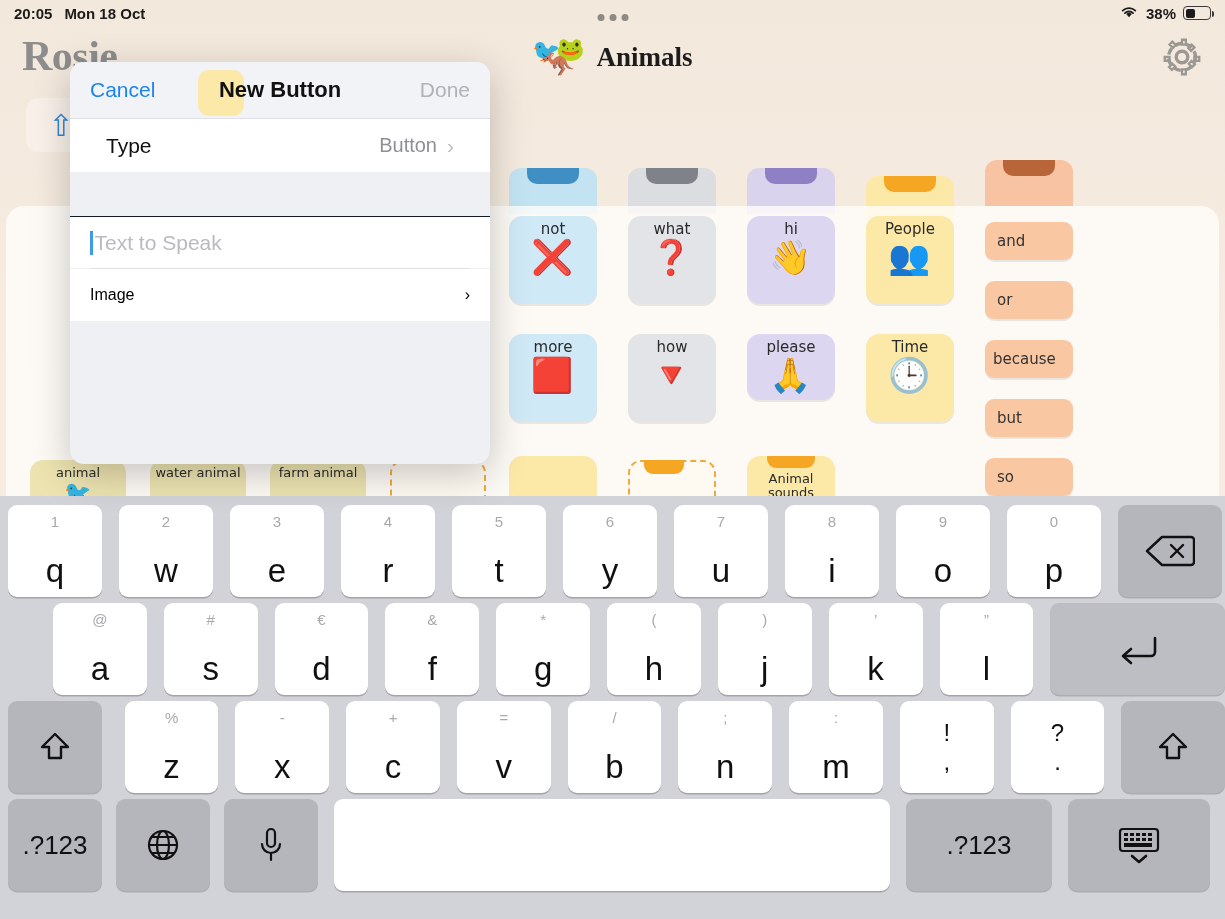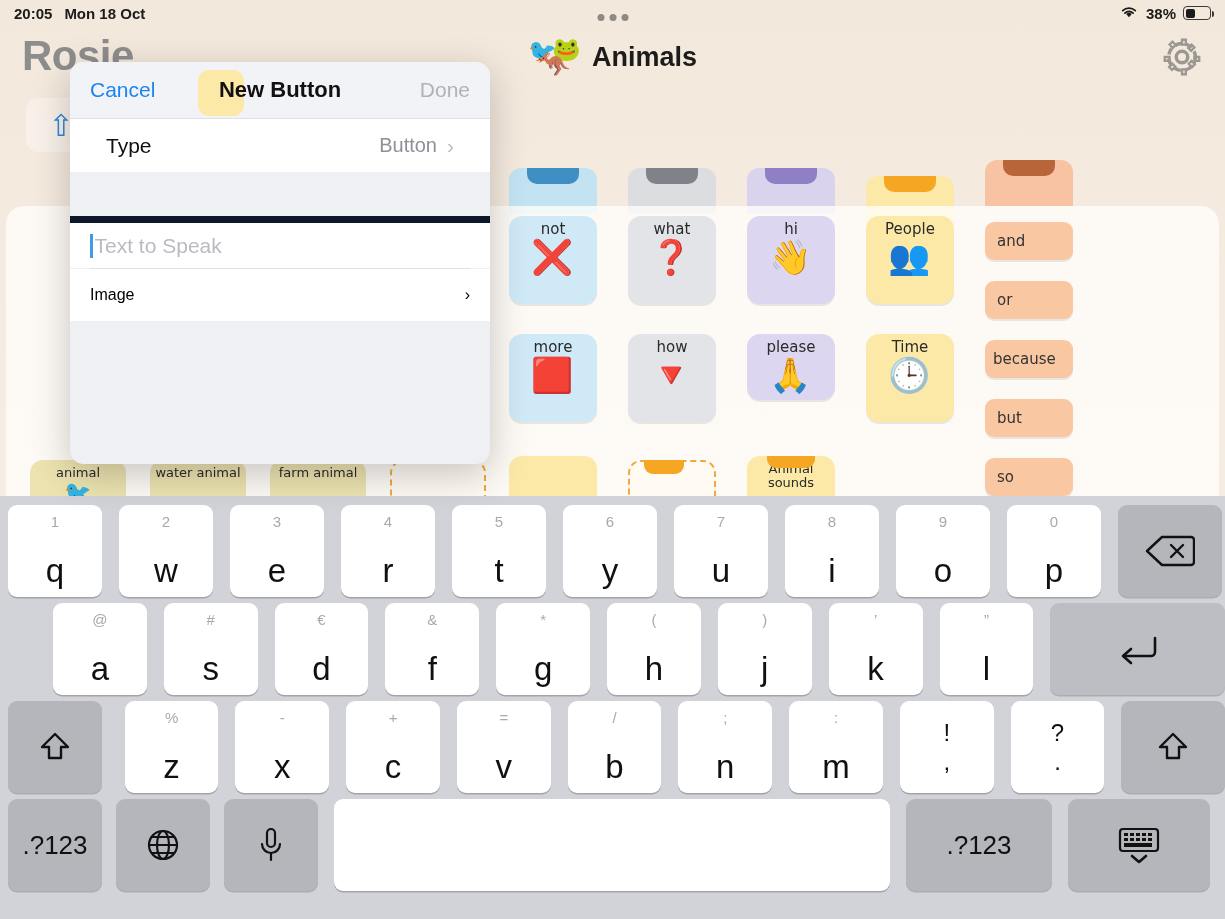--- a/index.html
+++ b/index.html
@@ -37,20 +37,21 @@
   }
   .batt-fill {
     position:absolute; left:1.5px; top:1.5px; bottom:1.5px;
     width: 36%; background:#1b1b1b; border-radius:2px;
   }
 
   
   .app-header {
     position: absolute; top: 26px; left: 0; width: 1225px; height: 62px;
     z-index: 10;
+    font-family: Liberation Serif, serif;
   }
   .user-name {
     position: absolute; left: 22px; top: 6px;
     font-size: 42px; font-weight: bold; color: #8d8d8d;
     letter-spacing: -0.5px;
   }
   .dots {
     position: absolute; left: 50%; top: -12px; transform: translateX(-50%);
     display: flex; gap: 5px;
   }
@@ -175,21 +176,21 @@
     display: flex; align-items: center;
     padding: 0 36px;
     border-top: 1px solid #dfe0e4;
   }
   .m-row .k { font-size: 21px; color: #111; }
   .m-row .v { margin-left: auto; font-size: 20px; color: #8e9097; }
   .m-row .chev { margin-left: 10px; color: #b9bbc1; font-size: 21px; }
   .m-gap { height: 44px; background: #eef0f4; }
   .m-input {
     height: 52px; background: #fff; display: flex; align-items: center;
-    padding: 0 20px; border-top: 7px solid #0f172a;
+    padding: 0 20px; border-top: 1px solid #0f172a;
   }
   .caret-bar {
     width: 2.5px; height: 24px; background: #3f9ae8; margin-right: 2px;
   }
   .m-input .ph { font-size: 21px; color: #b9bbc0; }
   .m-sep { height: 1px; background: #dfe0e4; margin: 0 20px; background-clip: content-box; }
   .m-row2 {
     height: 52px; background: #fff;
     display: flex; align-items: center; padding: 0 20px;
   }
@@ -354,21 +355,21 @@
       <span class="lbl">farm animal</span>
     </div>
     <div class="empty-slot" style="left:390px; top:372px; width:96px; height:60px;"></div>
     <div class="cell small" style="left:509px; top:368px; width:88px; height:64px; background:#fce9a8;"></div>
     <div class="empty-slot" style="left:628px; top:372px; width:88px; height:60px;">
       <span class="notch"></span>
       <span class="caret"></span>
     </div>
     <div class="cell small" style="left:747px; top:368px; width:88px; height:64px; background:#fce9a8;">
       <span class="notch" style="position:absolute;left:20px;top:0;width:48px;height:12px;background:#f5a623;border-radius:0 0 9px 9px;"></span>
-      <span class="lbl" style="">Animal sounds</span>
+      <span class="lbl" style="margin-top:10px">Animal sounds</span>
     </div>
 
     <div class="word-chip" style="left:985px; top:134px; width:88px; height:38px; background:#fac7a3;">
       <span>and</span>
     </div>
     <div class="word-chip" style="left:985px; top:193px; width:88px; height:38px; background:#fac7a3;">
       <span>or</span>
     </div>
     <div class="word-chip" style="left:985px; top:252px; width:88px; height:38px; background:#fac7a3;padding-left:8px;">
       <span>because</span>

